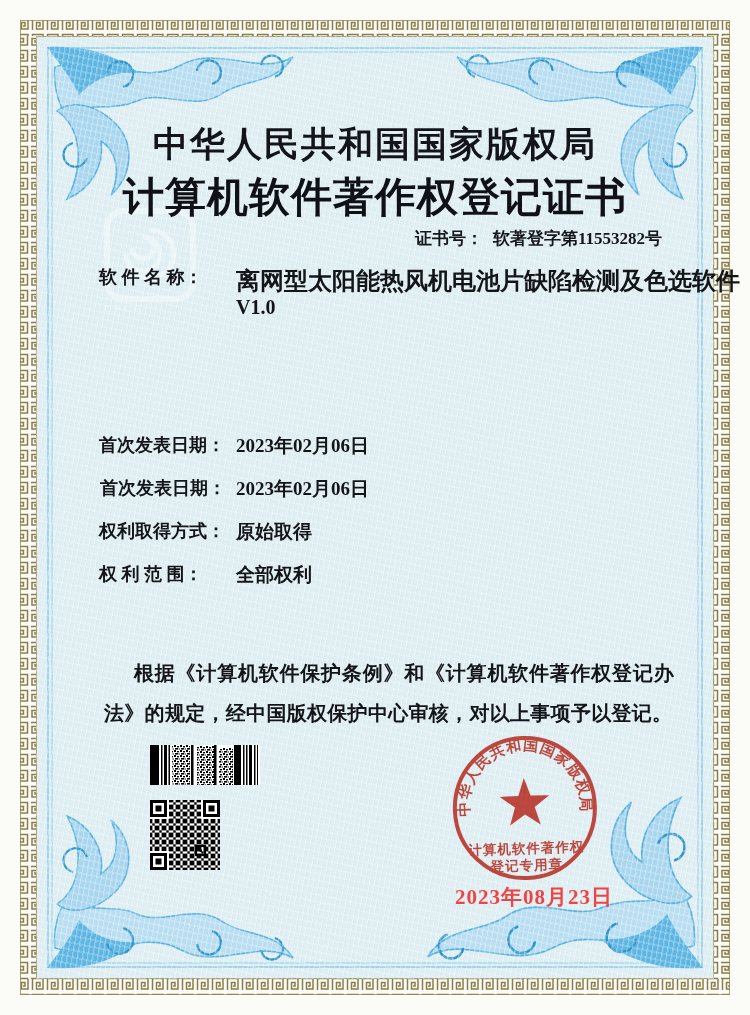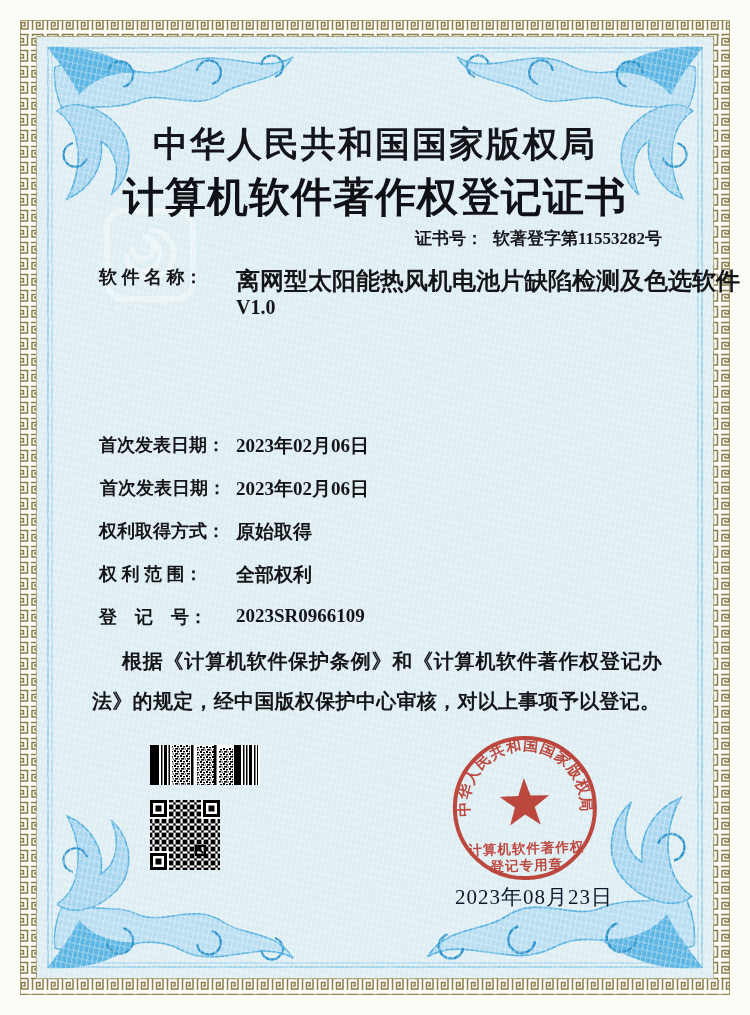--- a/index.html
+++ b/index.html
@@ -19,29 +19,29 @@
   .certno .lbl{margin-right:10px;text-align:right;}
   .frow{position:absolute;left:99px;color:#141519;}
   .frow .flabel{display:inline-block;width:128px;font-size:18px;font-weight:700;vertical-align:top;}
   .frow .fvalue{position:absolute;left:137px;top:0;font-size:19px;font-weight:700;white-space:nowrap;}
   .row-name{top:265px;}
   .row-name .fvalue{font-size:24px;}
   .row-name .fvalue2{position:absolute;left:137px;top:31px;font-size:20px;font-weight:700;}
   .row-author{top:348px;}
   .row-dev{top:433px;}  .row-pub{top:476px;text-align:center;}  .row-acq{top:519px;}
   .row-scope{top:562px;} .row-reg{top:605px;}
-  .statement{position:absolute;left:92px;top:641px;width:570px;margin:0;
+  .statement{position:absolute;left:92px;top:641px;width:570px;margin:12px;
     font-size:20px;line-height:40px;font-weight:700;color:#141519;
     text-align:justify;text-indent:30px;letter-spacing:.3px;}
   .barcode{position:absolute;left:150px;top:745px;width:110px;height:40px;}
   .qrcode{position:absolute;left:150px;top:800px;width:70px;height:70px;}
   .seal{position:absolute;left:437px;top:726px;width:180px;height:172px;opacity:.92;
     mix-blend-mode:multiply;transform:rotate(-2deg);}
-  .issue-date{position:absolute;left:455px;top:883px;font-size:21px;font-weight:400;
-    letter-spacing:1px;color:#0f172a;}
+  .issue-date{position:absolute;left:455px;top:883px;font-size:21px;font-weight:700;
+    letter-spacing:1px;color:#ef4444;}
   .watermark{position:absolute;left:104px;top:208px;width:92px;height:94px;opacity:.5;pointer-events:none;}
   .watermark .wbox{position:absolute;inset:0;border:6px solid rgba(255,255,255,.75);border-radius:20px;}
   .watermark .wtext{position:absolute;left:0;bottom:-12px;width:100%;
     font-size:11px;letter-spacing:3px;color:rgba(255,255,255,.8);font-weight:400;}
 </style>
 </head>
 <body>
 
 <div class="page">
 
@@ -113,24 +113,20 @@
     <span class="fvalue">2023年02月06日</span>
   </div>
   <div class="frow row-acq">
     <span class="flabel">权利取得方式：</span>
     <span class="fvalue">原始取得</span>
   </div>
   <div class="frow row-scope">
     <span class="flabel">权 利 范 围：</span>
     <span class="fvalue">全部权利</span>
   </div>
-  <div class="frow row-reg">
-    <span class="flabel">登　记　号：</span>
-    <span class="fvalue">2023SR0966109</span>
-  </div>
 
   <p class="statement">根据《计算机软件保护条例》和《计算机软件著作权登记办法》的规定，经中国版权保护中心审核，对以上事项予以登记。</p>
 
   <div class="barcode">
     <svg width="110" height="40" viewBox="0 0 110 40" xmlns="http://www.w3.org/2000/svg">
       <defs>
         <pattern id="bnoise" width="6" height="5" patternUnits="userSpaceOnUse">
           <rect x="0" y="0" width="2" height="2" fill="#000"></rect>
           <rect x="3" y="1" width="2" height="1.4" fill="#000"></rect>
           <rect x="1" y="3" width="3" height="1.6" fill="#000"></rect>

